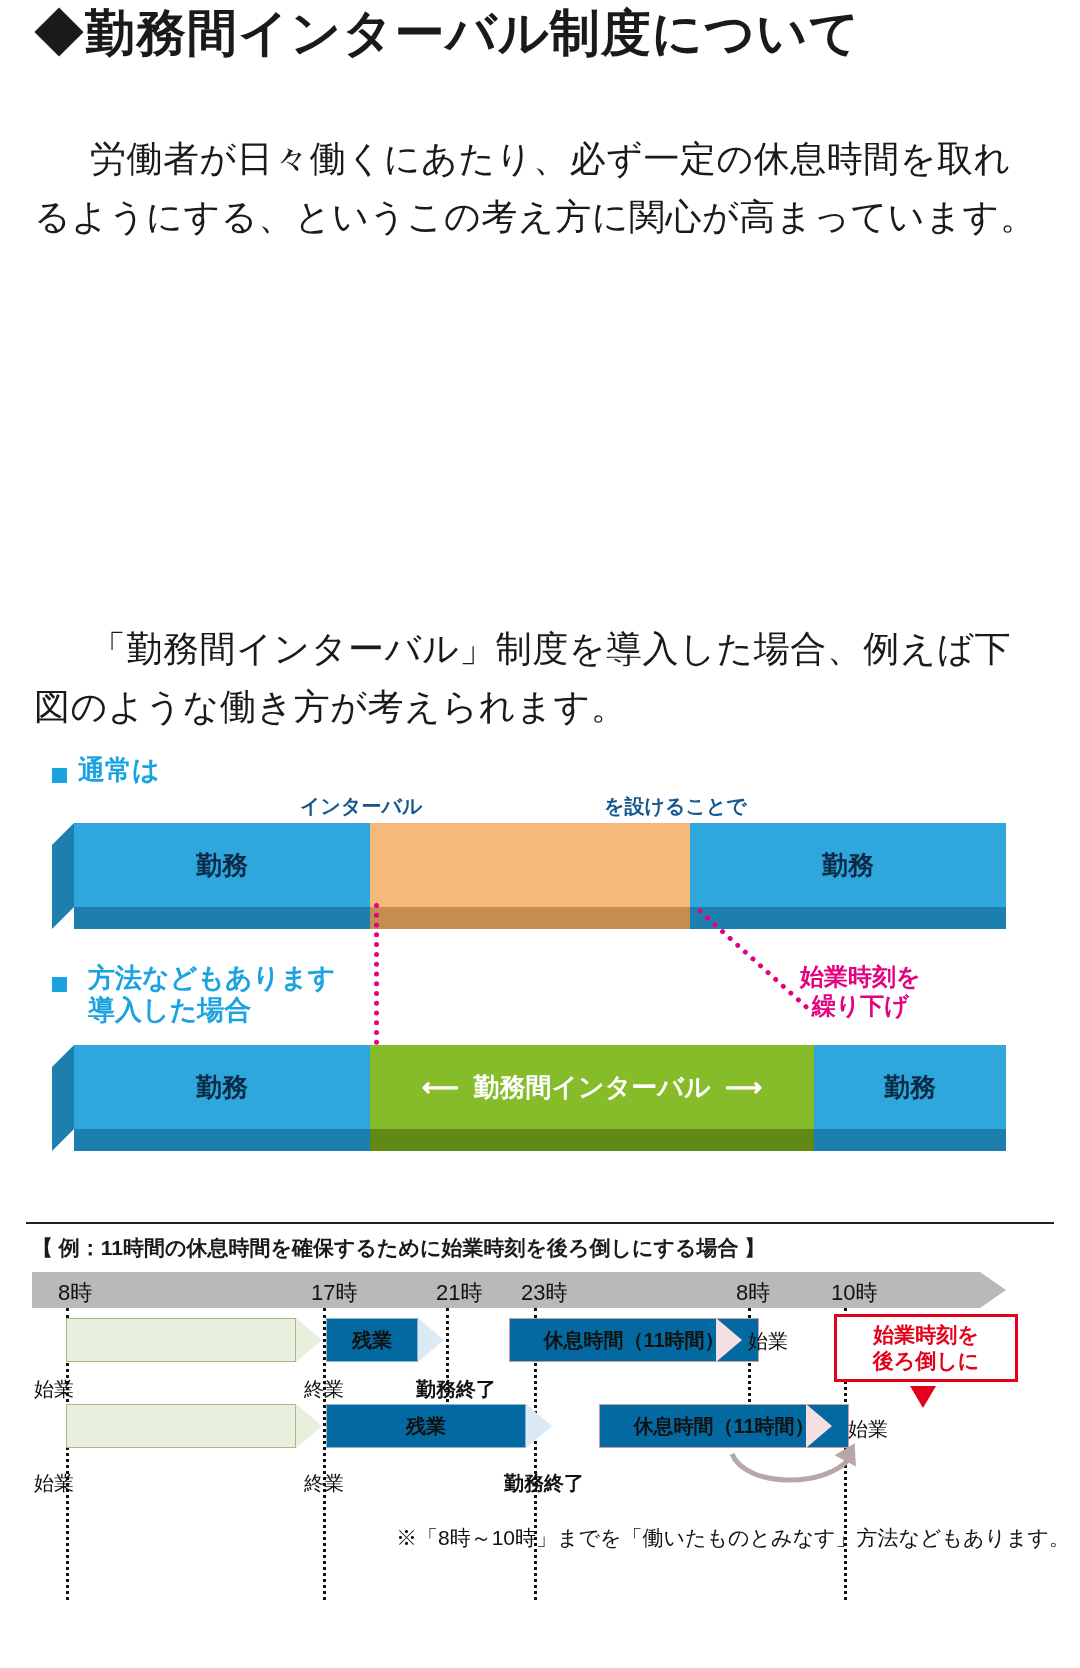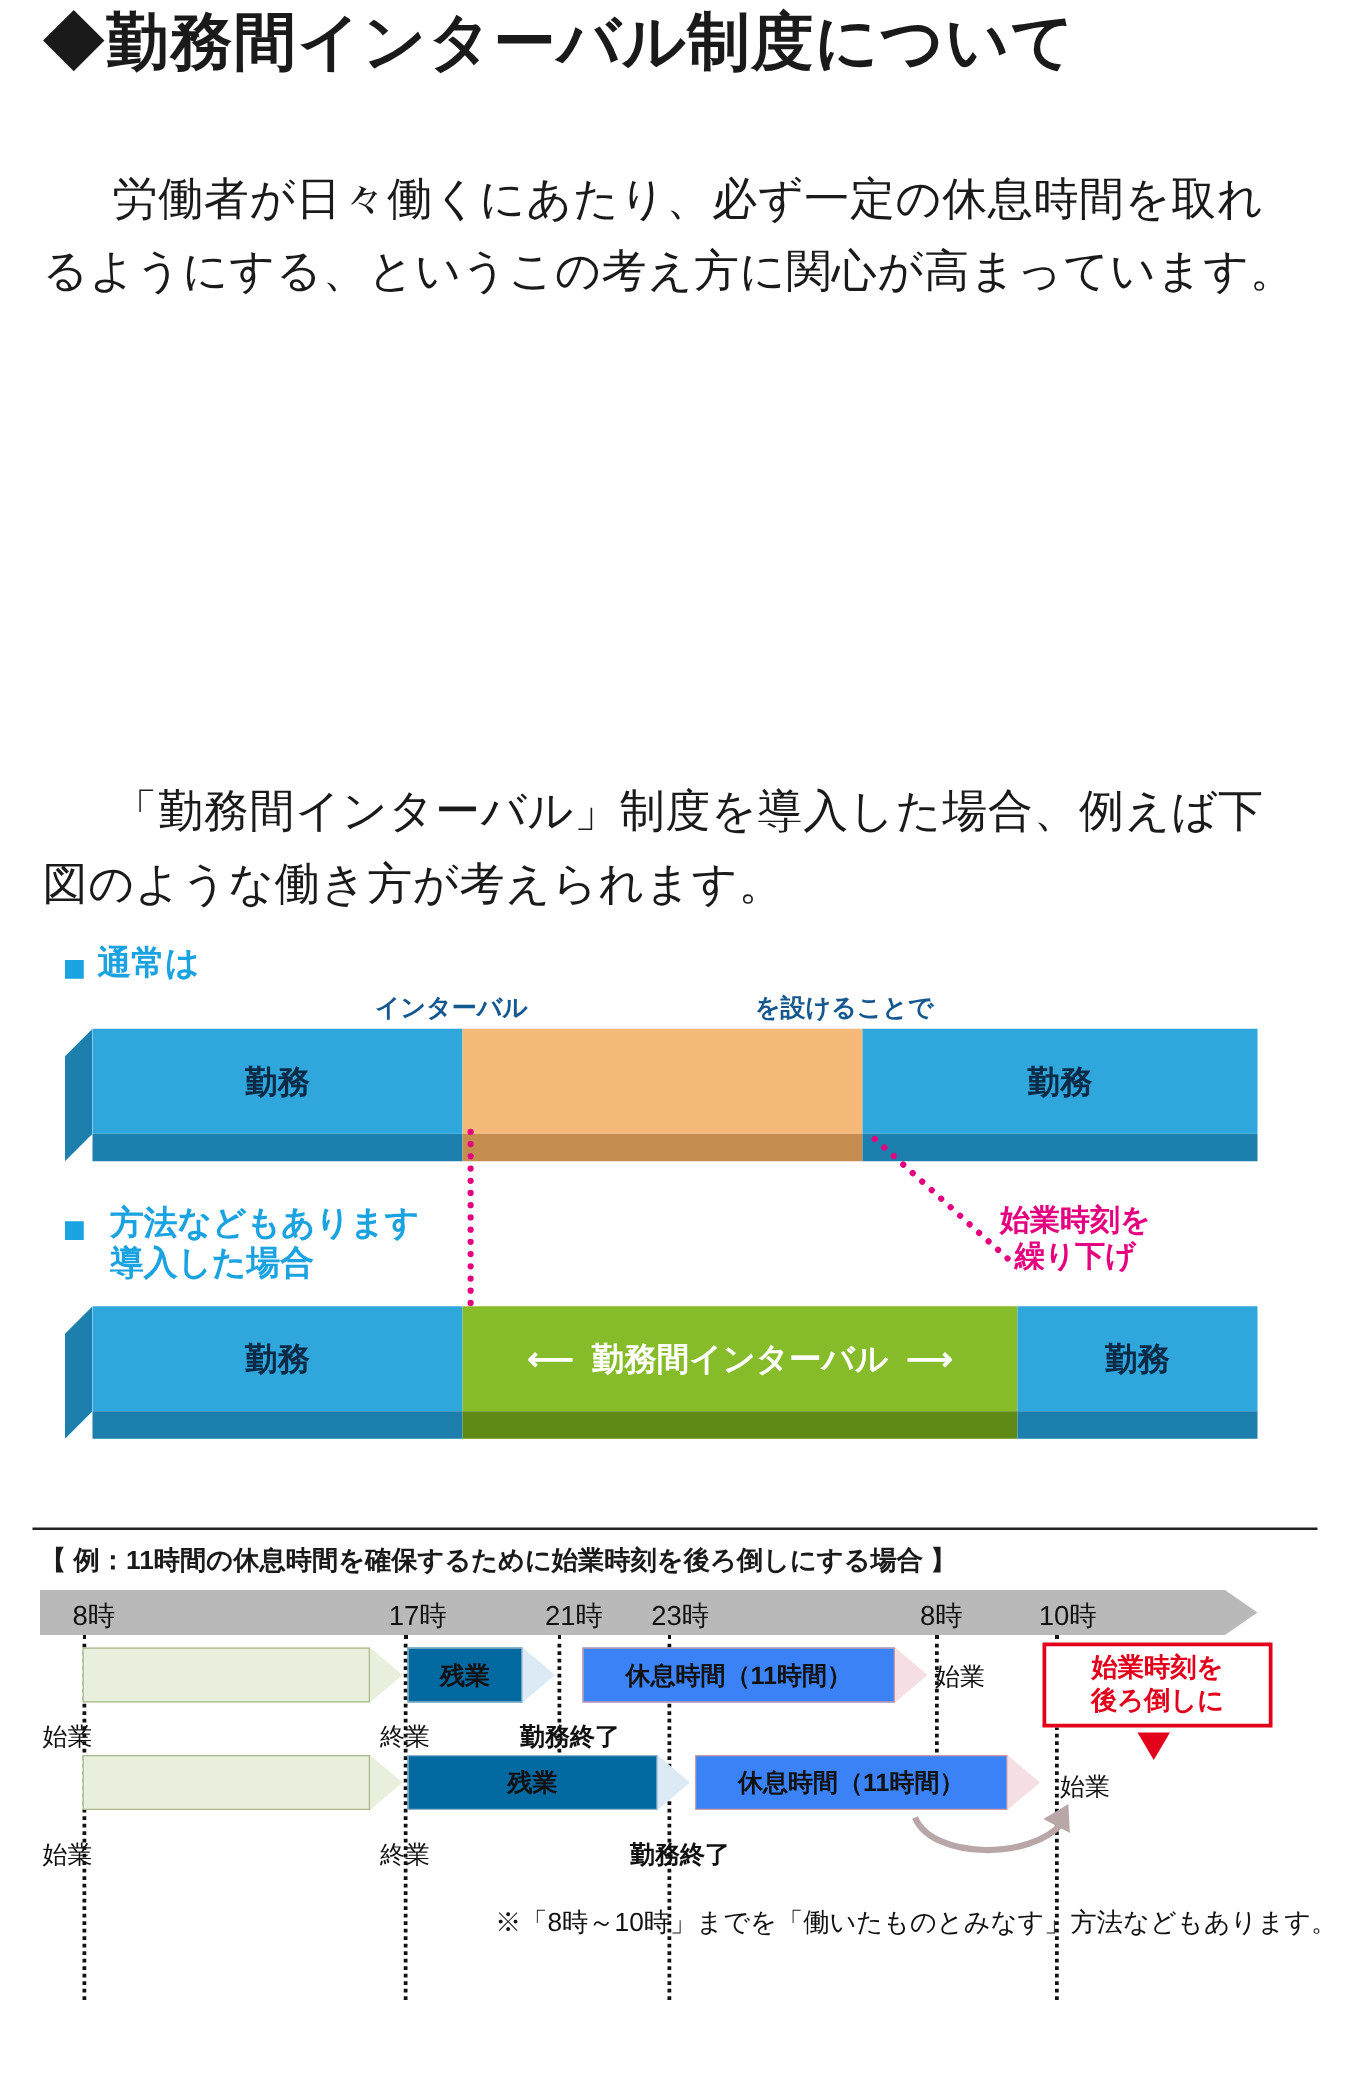--- a/index.html
+++ b/index.html
@@ -169,21 +169,21 @@
     align-items: center;
     justify-content: center;
     font-size: 20px;
     font-weight: bold;
     color: #111;
     box-sizing: border-box;
     border: 1px solid #8f8f8f;
   }
   .a-green { background: #e8efdc; border-color: #a9b98c; }
   .a-blue  { background: #0369a1; border-color: #8fb3cc; }
-  .a-pink  { background: #3b82f6; border-color: #cf9aa4; }
+  .a-pink  { background: #0369a1; border-color: #cf9aa4; margin-left: 43px; }
   .arrow-head {
     position: absolute;
     width: 0; height: 0;
     border-top: 22px solid transparent;
     border-bottom: 22px solid transparent;
   }
   .ah-green { border-left: 26px solid #e8efdc; }
   .ah-blue  { border-left: 26px solid #dceaf5; }
   .ah-pink  { border-left: 26px solid #f6dfe2; }
 

